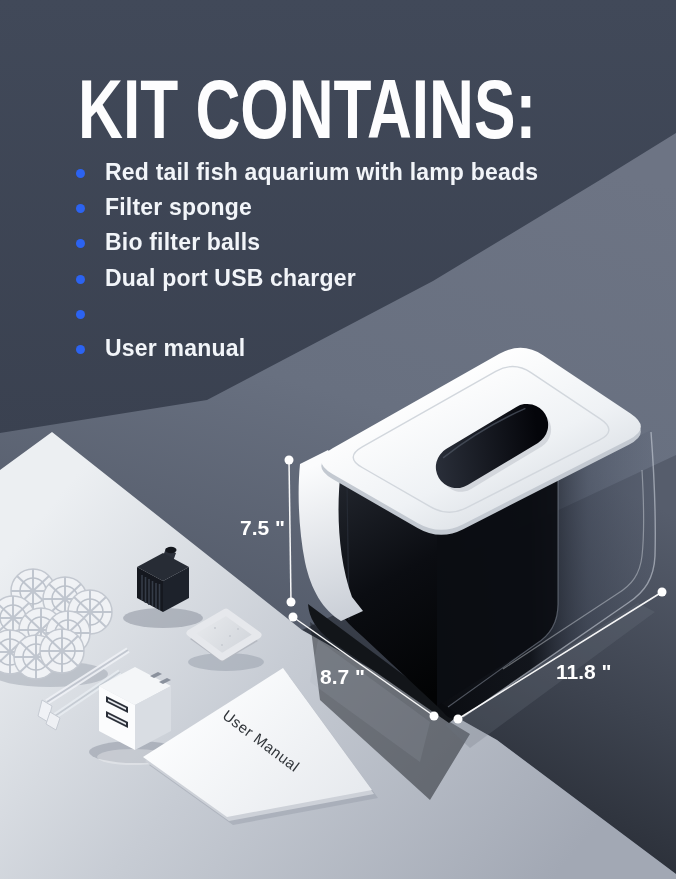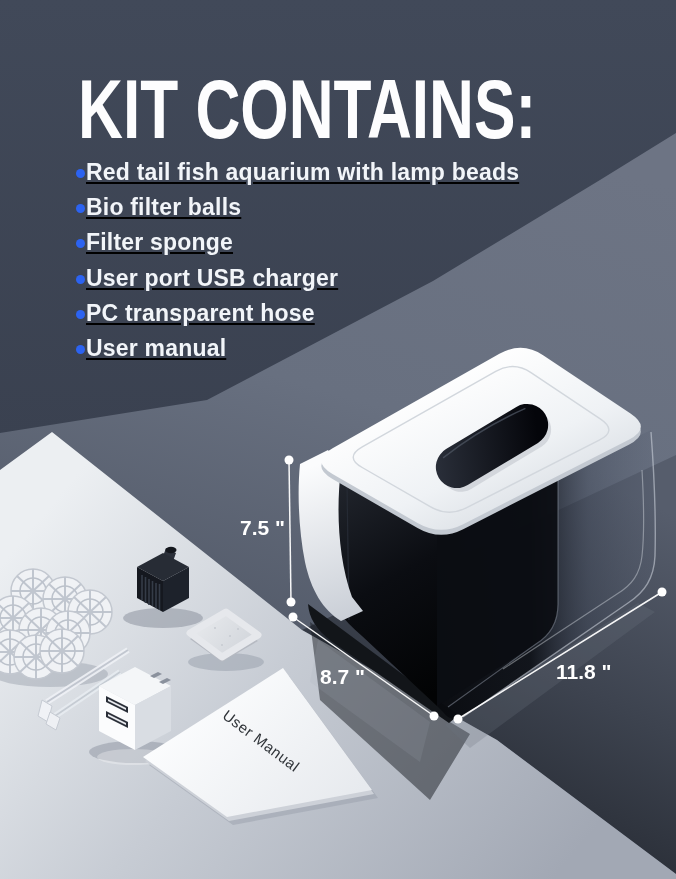--- a/index.html
+++ b/index.html
@@ -10,21 +10,21 @@
   }
   .scene{position:absolute;inset:0;display:block;}
   .copy{position:absolute;left:0;top:0;width:676px;}
   .headline{
     position:absolute;left:78px;top:67px;margin:0;
     font-size:84px;font-weight:800;line-height:1;color:#fdfdfe;
     transform:scaleX(.74);transform-origin:left top;
     letter-spacing:0px;white-space:nowrap;
   }
   .kit-list{position:absolute;left:76px;top:155px;}
-  .kit-row{display:flex;align-items:center;gap:1px;height:35.2px;text-decoration:underline;}
+  .kit-row{display:flex;align-items:center;gap:20px;height:35.2px;}
   .bullet{
     width:9px;height:9px;border-radius:50%;flex:0 0 auto;margin-top:2px;
   }
   .kit-label{
     font-size:23px;font-weight:700;color:#f2f5f9;white-space:nowrap;
     letter-spacing:0.2px;
   }
   .dim-label{font-weight:700;font-size:21px;fill:#ffffff;}
   .manual-text{font-size:15px;fill:#2f3338;letter-spacing:.6px;}
 </style>
@@ -218,33 +218,32 @@
 
   <div class="copy">
     <h1 class="headline">KIT CONTAINS:</h1>
     <div class="kit-list">
       <div class="kit-row">
         <span class="bullet" style="background: rgb(44, 99, 241);"></span>
         <span class="kit-label">Red tail fish aquarium with lamp beads</span>
       </div>
       <div class="kit-row">
         <span class="bullet" style="background: rgb(44, 99, 241);"></span>
+        <span class="kit-label">Filter sponge</span>
+      </div>
+      <div class="kit-row">
+        <span class="bullet" style="background: rgb(44, 99, 241);"></span>
         <span class="kit-label">Bio filter balls</span>
       </div>
       <div class="kit-row">
         <span class="bullet" style="background: rgb(44, 99, 241);"></span>
-        <span class="kit-label">Filter sponge</span>
-      </div>
-      <div class="kit-row">
-        <span class="bullet" style="background: rgb(44, 99, 241);"></span>
-        <span class="kit-label">User port USB charger</span>
-      </div>
-      <div class="kit-row">
-        <span class="bullet" style="background: rgb(44, 99, 241);"></span>
-        <span class="kit-label">PC transparent hose</span>
+        <span class="kit-label">Dual port USB charger</span>
+      </div>
+      <div class="kit-row">
+        <span class="bullet" style="background: rgb(44, 99, 241);"></span>
       </div>
       <div class="kit-row">
         <span class="bullet" style="background: rgb(44, 99, 241);"></span>
         <span class="kit-label">User manual</span>
       </div>
     </div>
   </div>
 
 </div>
 

